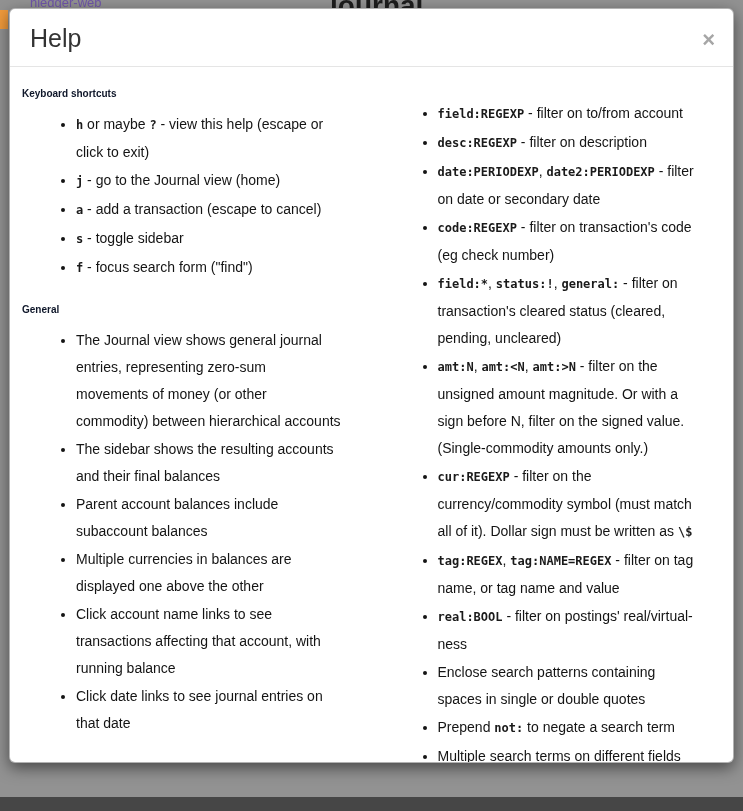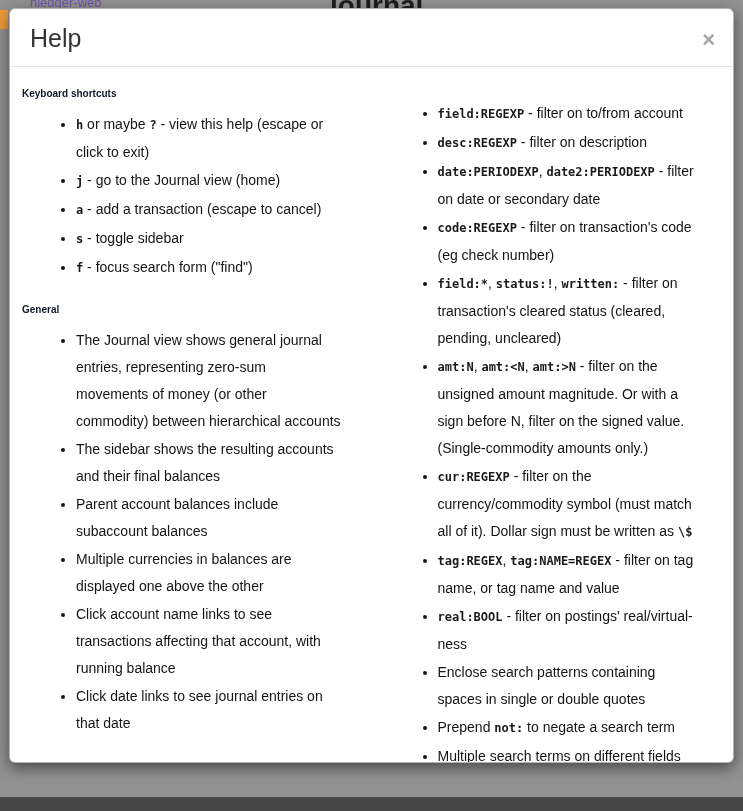--- a/index.html
+++ b/index.html
@@ -122,21 +122,21 @@
         <li>Click date links to see journal entries on that date</li>
       </ul>
     </div>
 
     <div class="col col-right">
       <ul>
         <li><code>field:REGEXP</code> - filter on to/from account</li>
         <li><code>desc:REGEXP</code> - filter on description</li>
         <li><code>date:PERIODEXP</code>, <code>date2:PERIODEXP</code> - filter on date or secondary date</li>
         <li><code>code:REGEXP</code> - filter on transaction's code (eg check number)</li>
-        <li><code>field:*</code>, <code>status:!</code>, <code>written:</code> - filter on transaction's cleared status (cleared, pending, uncleared)</li>
+        <li><code>field:*</code>, <code>status:!</code>, <code>general:</code> - filter on transaction's cleared status (cleared, pending, uncleared)</li>
         <li><code>amt:N</code>, <code>amt:&lt;N</code>, <code>amt:&gt;N</code> - filter on the unsigned amount magnitude. Or with a sign before N, filter on the signed value. (Single-commodity amounts only.)</li>
         <li><code>cur:REGEXP</code> - filter on the currency/commodity symbol (must match all of it). Dollar sign must be written as <code>\$</code></li>
         <li><code>tag:REGEX</code>, <code>tag:NAME=REGEX</code> - filter on tag name, or tag name and value</li>
         <li><code>real:BOOL</code> - filter on postings' real/virtual-ness</li>
         <li>Enclose search patterns containing spaces in single or double quotes</li>
         <li>Prepend <code>not:</code> to negate a search term</li>
         <li>Multiple search terms on different fields are AND'ed, multiple search terms on the same field are OR'ed</li>
         <li>These search terms also work with command-line hledger</li>
       </ul>
     </div>

